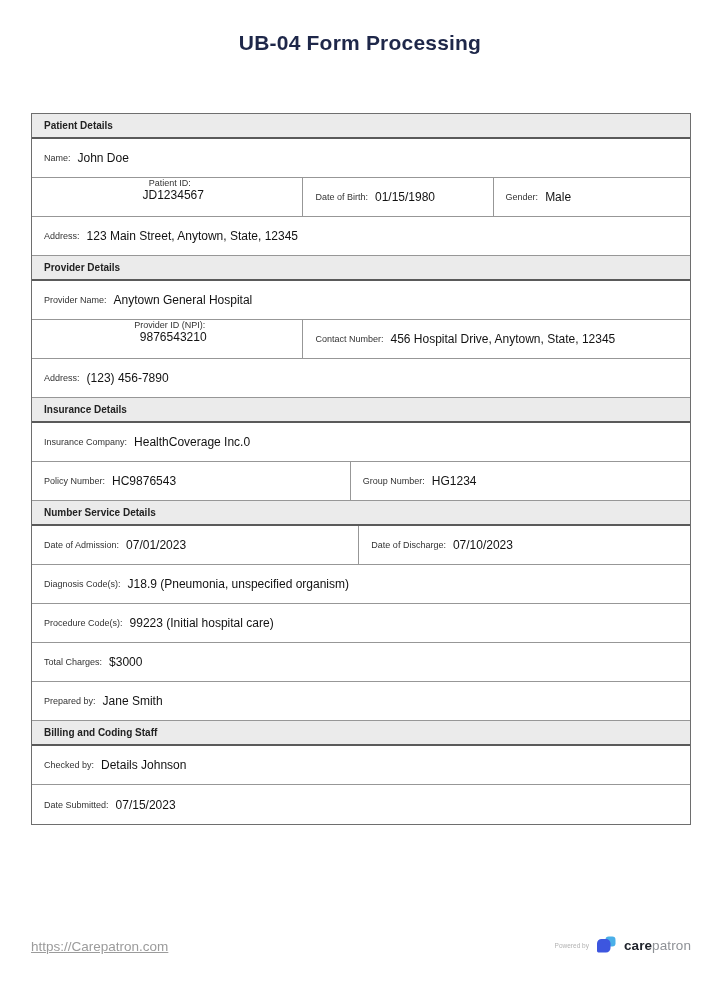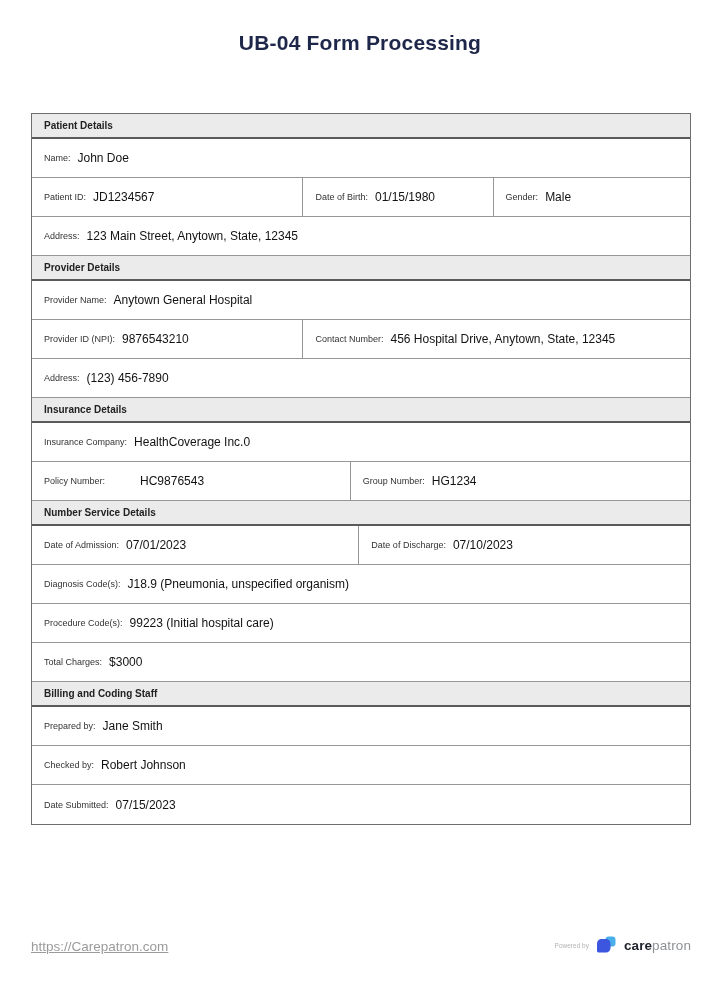--- a/index.html
+++ b/index.html
@@ -22,25 +22,25 @@
     height:25px; background:#ebebeb; align-items:center;
     border-bottom:2px solid #5a5a5a; padding-left:12px;
   }
   .row.data { height:39px; }
   .section-title { font-size:10px; font-weight:bold; color:#222; }
   .cell { display:flex; align-items:center; padding-left:12px; overflow:hidden; white-space:nowrap; }
   .cell + .cell { border-left:1px solid #979797; }
   .lbl { font-size:9px; color:#333; margin-right:7px; flex:none; }
   .val { font-size:12px; color:#121212; }
   .w100 { width:100%; }
-  .w41 { width:41.1%; }
+  .w41 { width:41.1%;flex-direction:column; }
   .w29 { width:28.9%; }
   .w30 { width:30%; }
   .w59 { width:58.9%;text-align:right; }
-  .w48 { width:48.3%;gap:28px; }
+  .w48 { width:48.3%; }
   .w52 { width:51.7%; }
   .w50 { width:49.6%; }
   .w50b { width:50.4%; }
 
   .footer-link {
     position:absolute; left:31px; top:939px;
     font-size:13.5px; color:#9b9b9b; text-decoration:underline; cursor:pointer;
   }
   .powered {
     position:absolute; right:29px; top:936px;
@@ -161,33 +161,33 @@
         <span class="val">99223 (Initial hospital care)</span>
       </div>
     </div>
     <div class="row data">
       <div class="cell w100">
         <span class="lbl">Total Charges:</span>
         <span class="val">$3000</span>
       </div>
     </div>
 
-    <div class="row section">
-      <span class="section-title">Billing and Coding Staff</span>
-    </div>
     <div class="row data">
       <div class="cell w100">
         <span class="lbl">Prepared by:</span>
         <span class="val">Jane Smith</span>
       </div>
     </div>
+    <div class="row section">
+      <span class="section-title">Billing and Coding Staff</span>
+    </div>
     <div class="row data">
       <div class="cell w100">
         <span class="lbl">Checked by:</span>
-        <span class="val">Robert Johnson</span>
+        <span class="val">Details Johnson</span>
       </div>
     </div>
     <div class="row data">
       <div class="cell w100">
         <span class="lbl">Date Submitted:</span>
         <span class="val">07/15/2023</span>
       </div>
     </div>
 
   </div>

